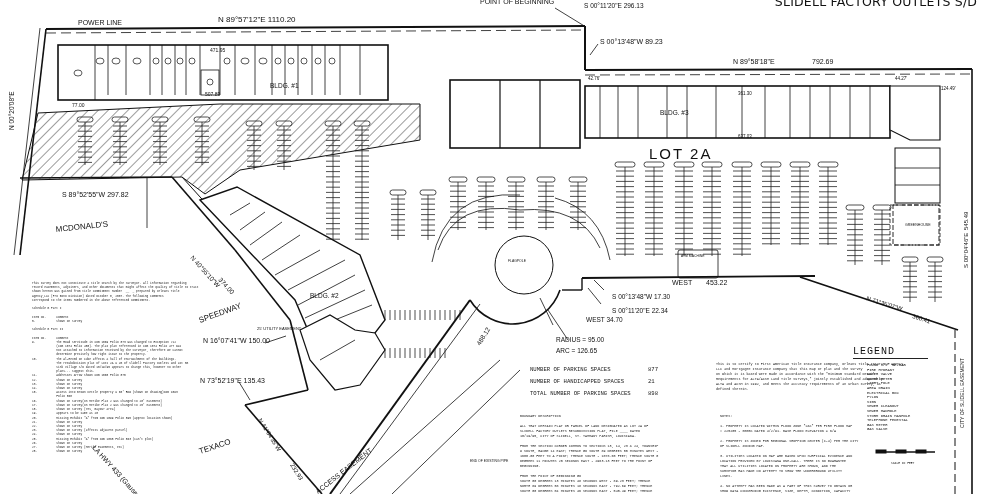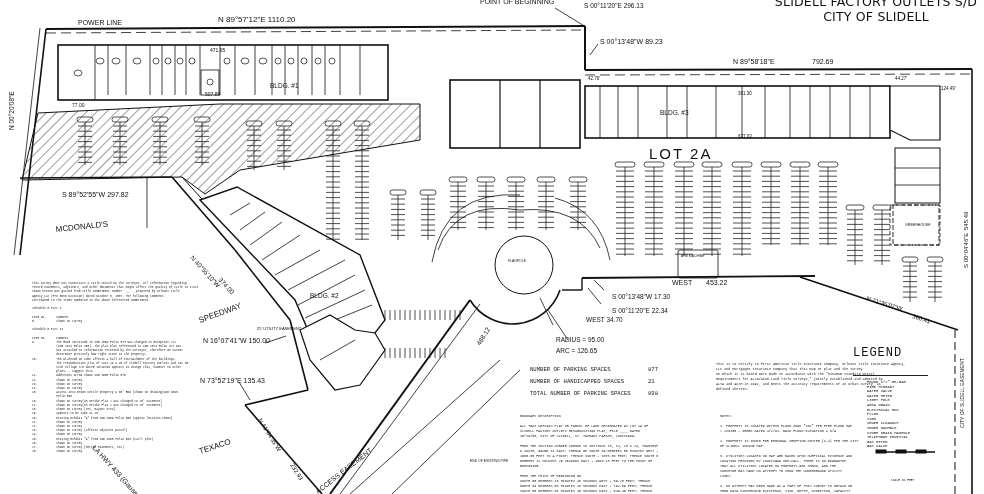--- a/index.html
+++ b/index.html
@@ -6,21 +6,21 @@
   body{width:984px;height:494px;overflow:hidden;position:relative;font-family:"Liberation Sans",sans-serif;color:#111;}
   svg{position:absolute;left:0;top:0;}
   .t{font-family:"Liberation Sans",sans-serif;fill:#111;}
   .title{position:absolute;left:768px;top:-6px;width:216px;text-align:center;font-family:"DejaVu Sans",sans-serif;font-size:12.5px;line-height:15px;letter-spacing:0.2px;color:#111;}
   .title div{white-space:nowrap;}
   .tbl{position:absolute;left:530px;top:364px;font-family:"Liberation Mono",monospace;font-size:5.6px;line-height:12px;color:#222;}
   .tbl .row{display:flex;}
   .tbl .lbl{width:118px;}
   .tiny{position:absolute;font-family:"Liberation Mono",monospace;font-size:3.4px;line-height:5px;color:#222;white-space:pre;}
   .legend{position:absolute;left:853px;top:346px;width:100px;font-family:"Liberation Mono",monospace;}
-  .legend .hd{font-size:12px;letter-spacing:1px;border-bottom:1px solid #222;padding-bottom:15px;margin-bottom:4px;width:75px;}
+  .legend .hd{font-size:10px;letter-spacing:1px;border-bottom:1px solid #222;padding-bottom:1px;margin-bottom:4px;width:75px;}
   .legend .it{font-size:3.8px;line-height:4.6px;padding-left:14px;white-space:nowrap;}
 </style>
 </head>
 <body>
 
 <svg width="984" height="494" viewBox="0 0 984 494">
   <defs>
     <pattern id="hatch" width="7" height="7" patternUnits="userSpaceOnUse" patternTransform="rotate(45)">
       <line x1="0" y1="0" x2="0" y2="7" stroke="#222" stroke-width="0.9"></line>
     </pattern>
@@ -653,21 +653,20 @@
     <text class="t" x="738" y="95" font-size="4.5">361.30</text>
     <text class="t" x="738" y="138" font-size="4.5">637.03</text>
     <text class="t" x="941" y="90" font-size="4.5">124.49'</text>
     <text class="t" x="588" y="80" font-size="4.5">42.76'</text>
     <text class="t" x="895" y="80" font-size="4.5">44.27'</text>
   </g>
 </svg>
 
 <div class="title">
   <div>SLIDELL FACTORY OUTLETS S/D</div>
-  <div>CITY OF SLIDELL</div>
 </div>
 
 <div class="tbl">
   <div class="row">
     <span class="lbl">NUMBER OF PARKING SPACES</span>
     <span>877</span>
   </div>
   <div class="row">
     <span class="lbl">NUMBER OF HANDICAPPED SPACES</span>
     <span>21</span>

